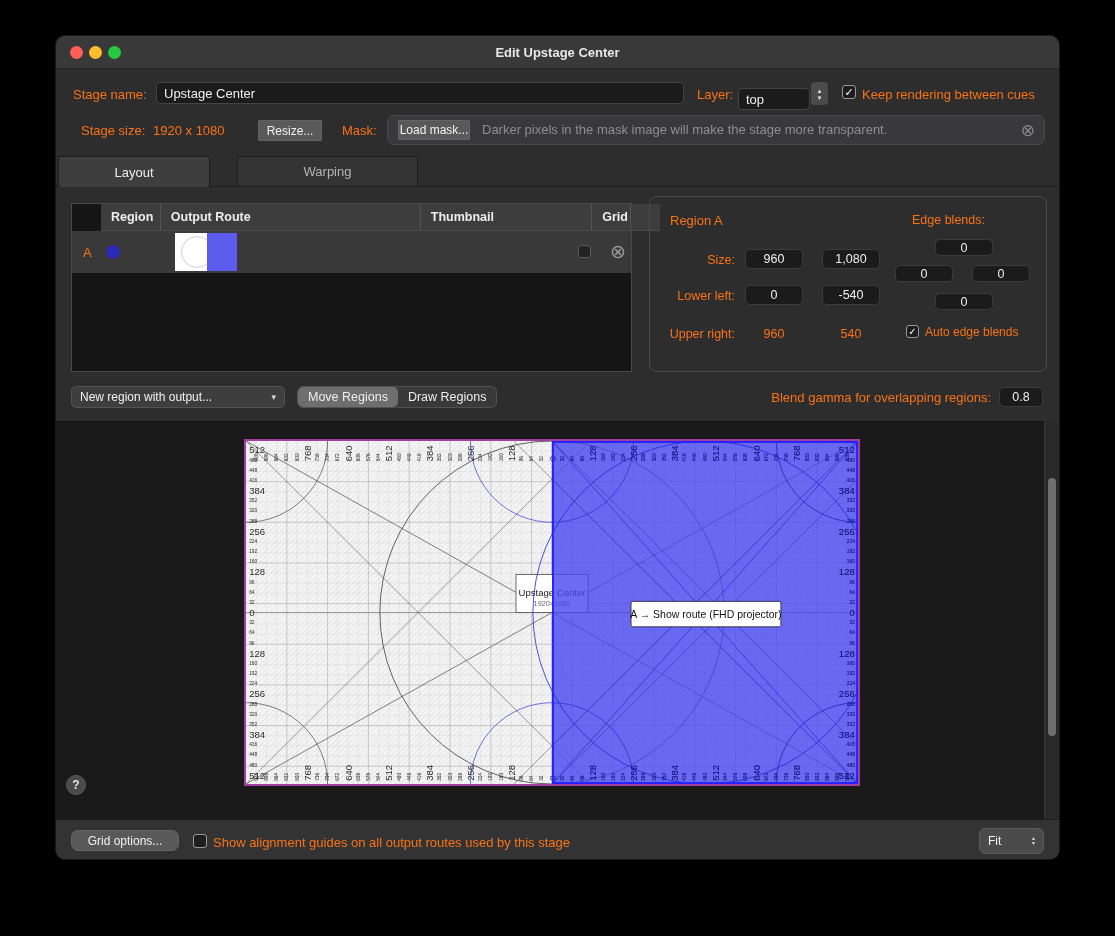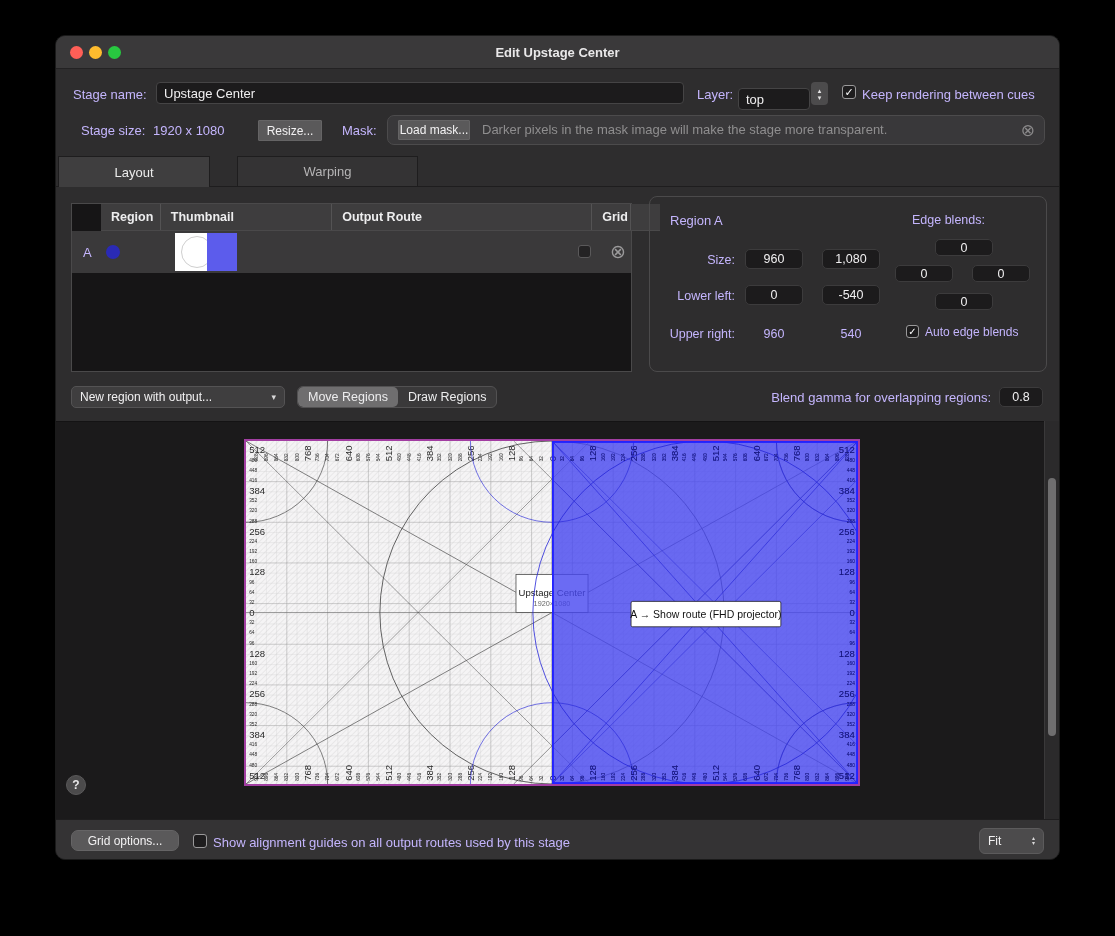--- a/index.html
+++ b/index.html
@@ -5,21 +5,21 @@
   * { margin:0; padding:0; box-sizing:border-box; }
   html,body { width:1115px; height:936px; background:#000; font-family:"Liberation Sans", sans-serif; }
   .window { position:absolute; left:55px; top:35px; width:1005px; height:825px;
     background:#2e2d2e; border-radius:10px; border:1px solid #1a1a1a;
     box-shadow:0 22px 60px rgba(0,0,0,.65); color:#e4e3e4; font-size:13px; overflow:hidden; }
   .titlebar { position:absolute; left:0; top:0; width:100%; height:33px; background:#3a393a;
     border-bottom:1px solid #232223; display:flex; align-items:center; justify-content:center; }
   .title { font-weight:bold; color:#e9e8e9; font-size:13px; }
   .lights { position:absolute; left:14px; top:10px; display:flex; gap:6px; }
   .light { width:13px; height:13px; border-radius:50%; }
-  .lbl { position:absolute; color:#c4b5fd; white-space:nowrap; }
+  .lbl { position:absolute; color:#f97316; white-space:nowrap; }
   .field { position:absolute; background:#1c1b1c; border:1px solid #454445; border-radius:4px;
     color:#f0eff0; display:flex; align-items:center; padding:0 7px; }
   .btn { position:absolute; background:#5a595a; border:1px solid #656465; border-radius:1px;
     color:#f2f1f2; display:flex; align-items:center; justify-content:center; font-size:12px; }
   .popup { position:absolute; background:#454445; border:1px solid #5a595a; border-radius:5px;
     color:#f2f1f2; display:flex; align-items:center; padding:0 8px; font-size:12px; }
   .stepper-glyphs { margin-left:auto; display:flex; flex-direction:column; line-height:5px;
     font-size:6px; color:#d9d8d9; padding-left:6px; }
   .stepperbox { position:absolute; background:#4c4b4c; border-radius:4px; display:flex;
     flex-direction:column; align-items:center; justify-content:center; line-height:7px;
@@ -120,22 +120,22 @@
       <span>Layout</span>
     </div>
     <div class="tab inactive" style="left:181px; width:181px;">
       <span>Warping</span>
     </div>
   </div>
 
   <div class="rtable">
     <div class="rtable-head">
       <div class="hcell" style="width:60px;">Region</div>
+      <div class="hcell" style="width:261px;">Output Route</div>
       <div class="hcell" style="width:172px;">Thumbnail</div>
-      <div class="hcell" style="width:261px;">Output Route</div>
       <div class="hcell" style="width:39px;">Grid</div>
       <div class="hcell" style="width:29px; border-right:none;"></div>
     </div>
     <div class="rtable-row">
       <span class="lbl" style="left:11px; top:14px;">A</span>
       <div class="dot" style="left:34px; top:14px;"></div>
       <div class="thumb" style="left:103px; top:2px;">
         <div class="tw">
             <div class="tc"></div>
           </div>

